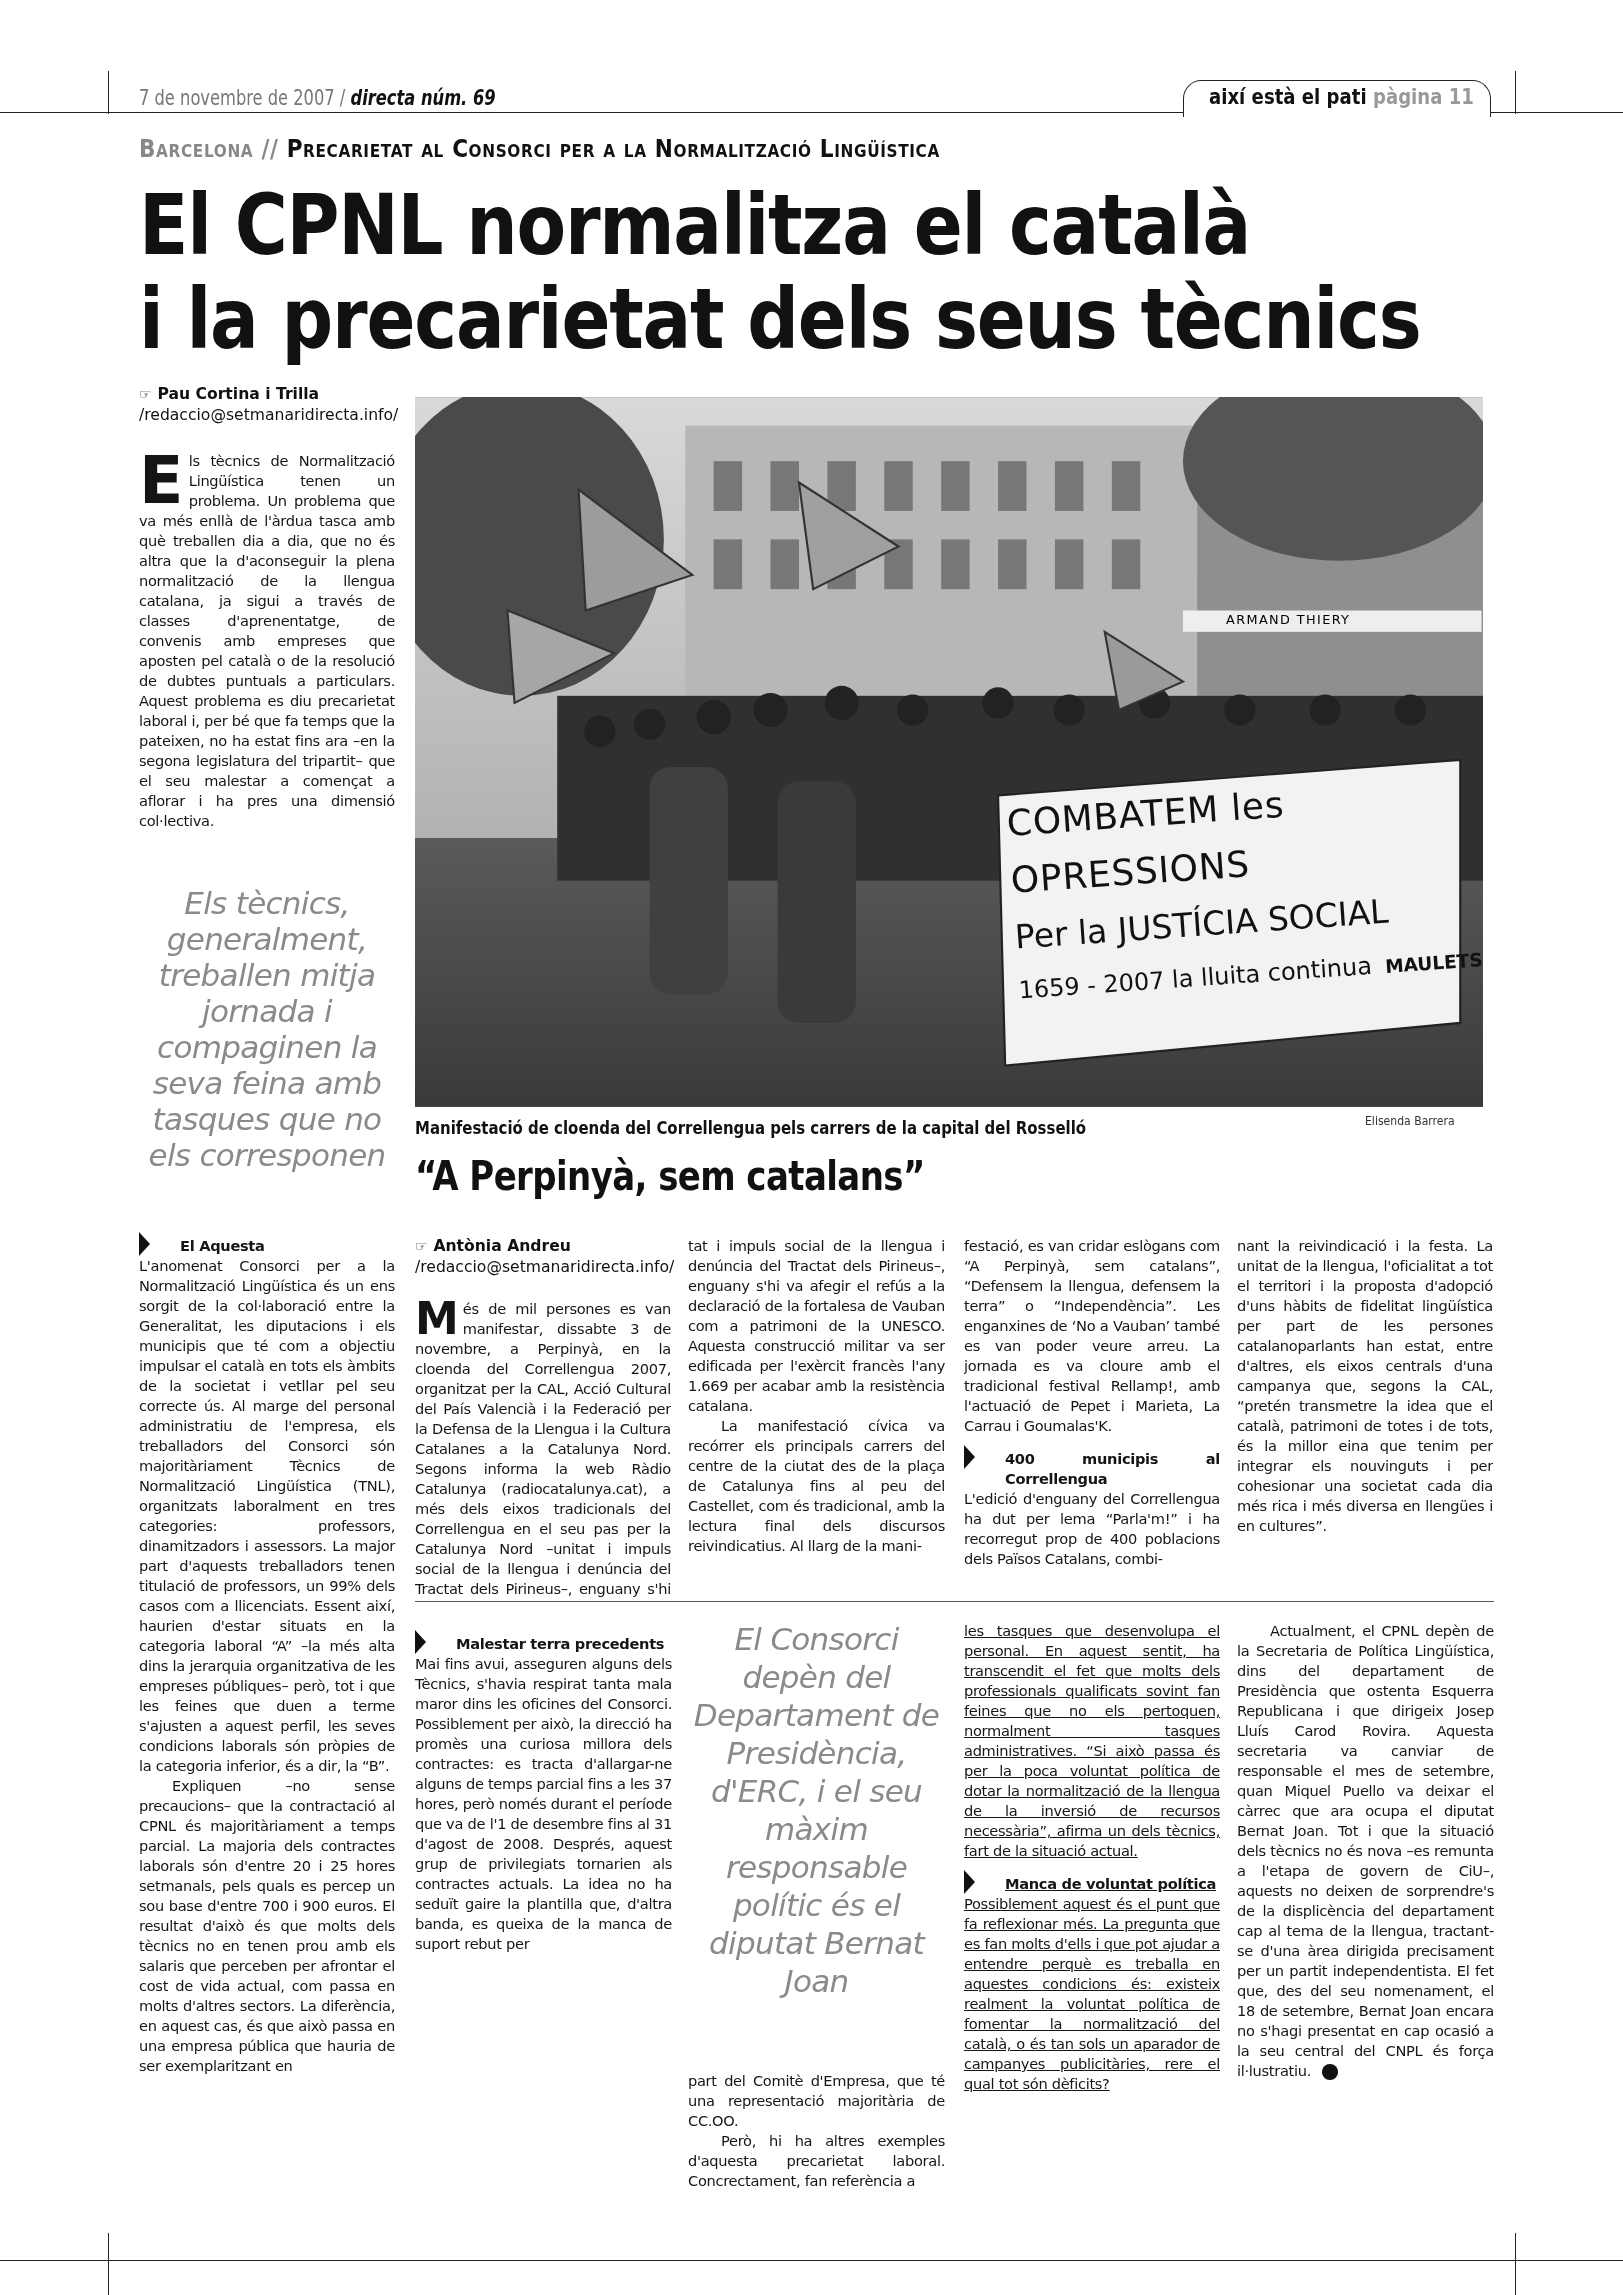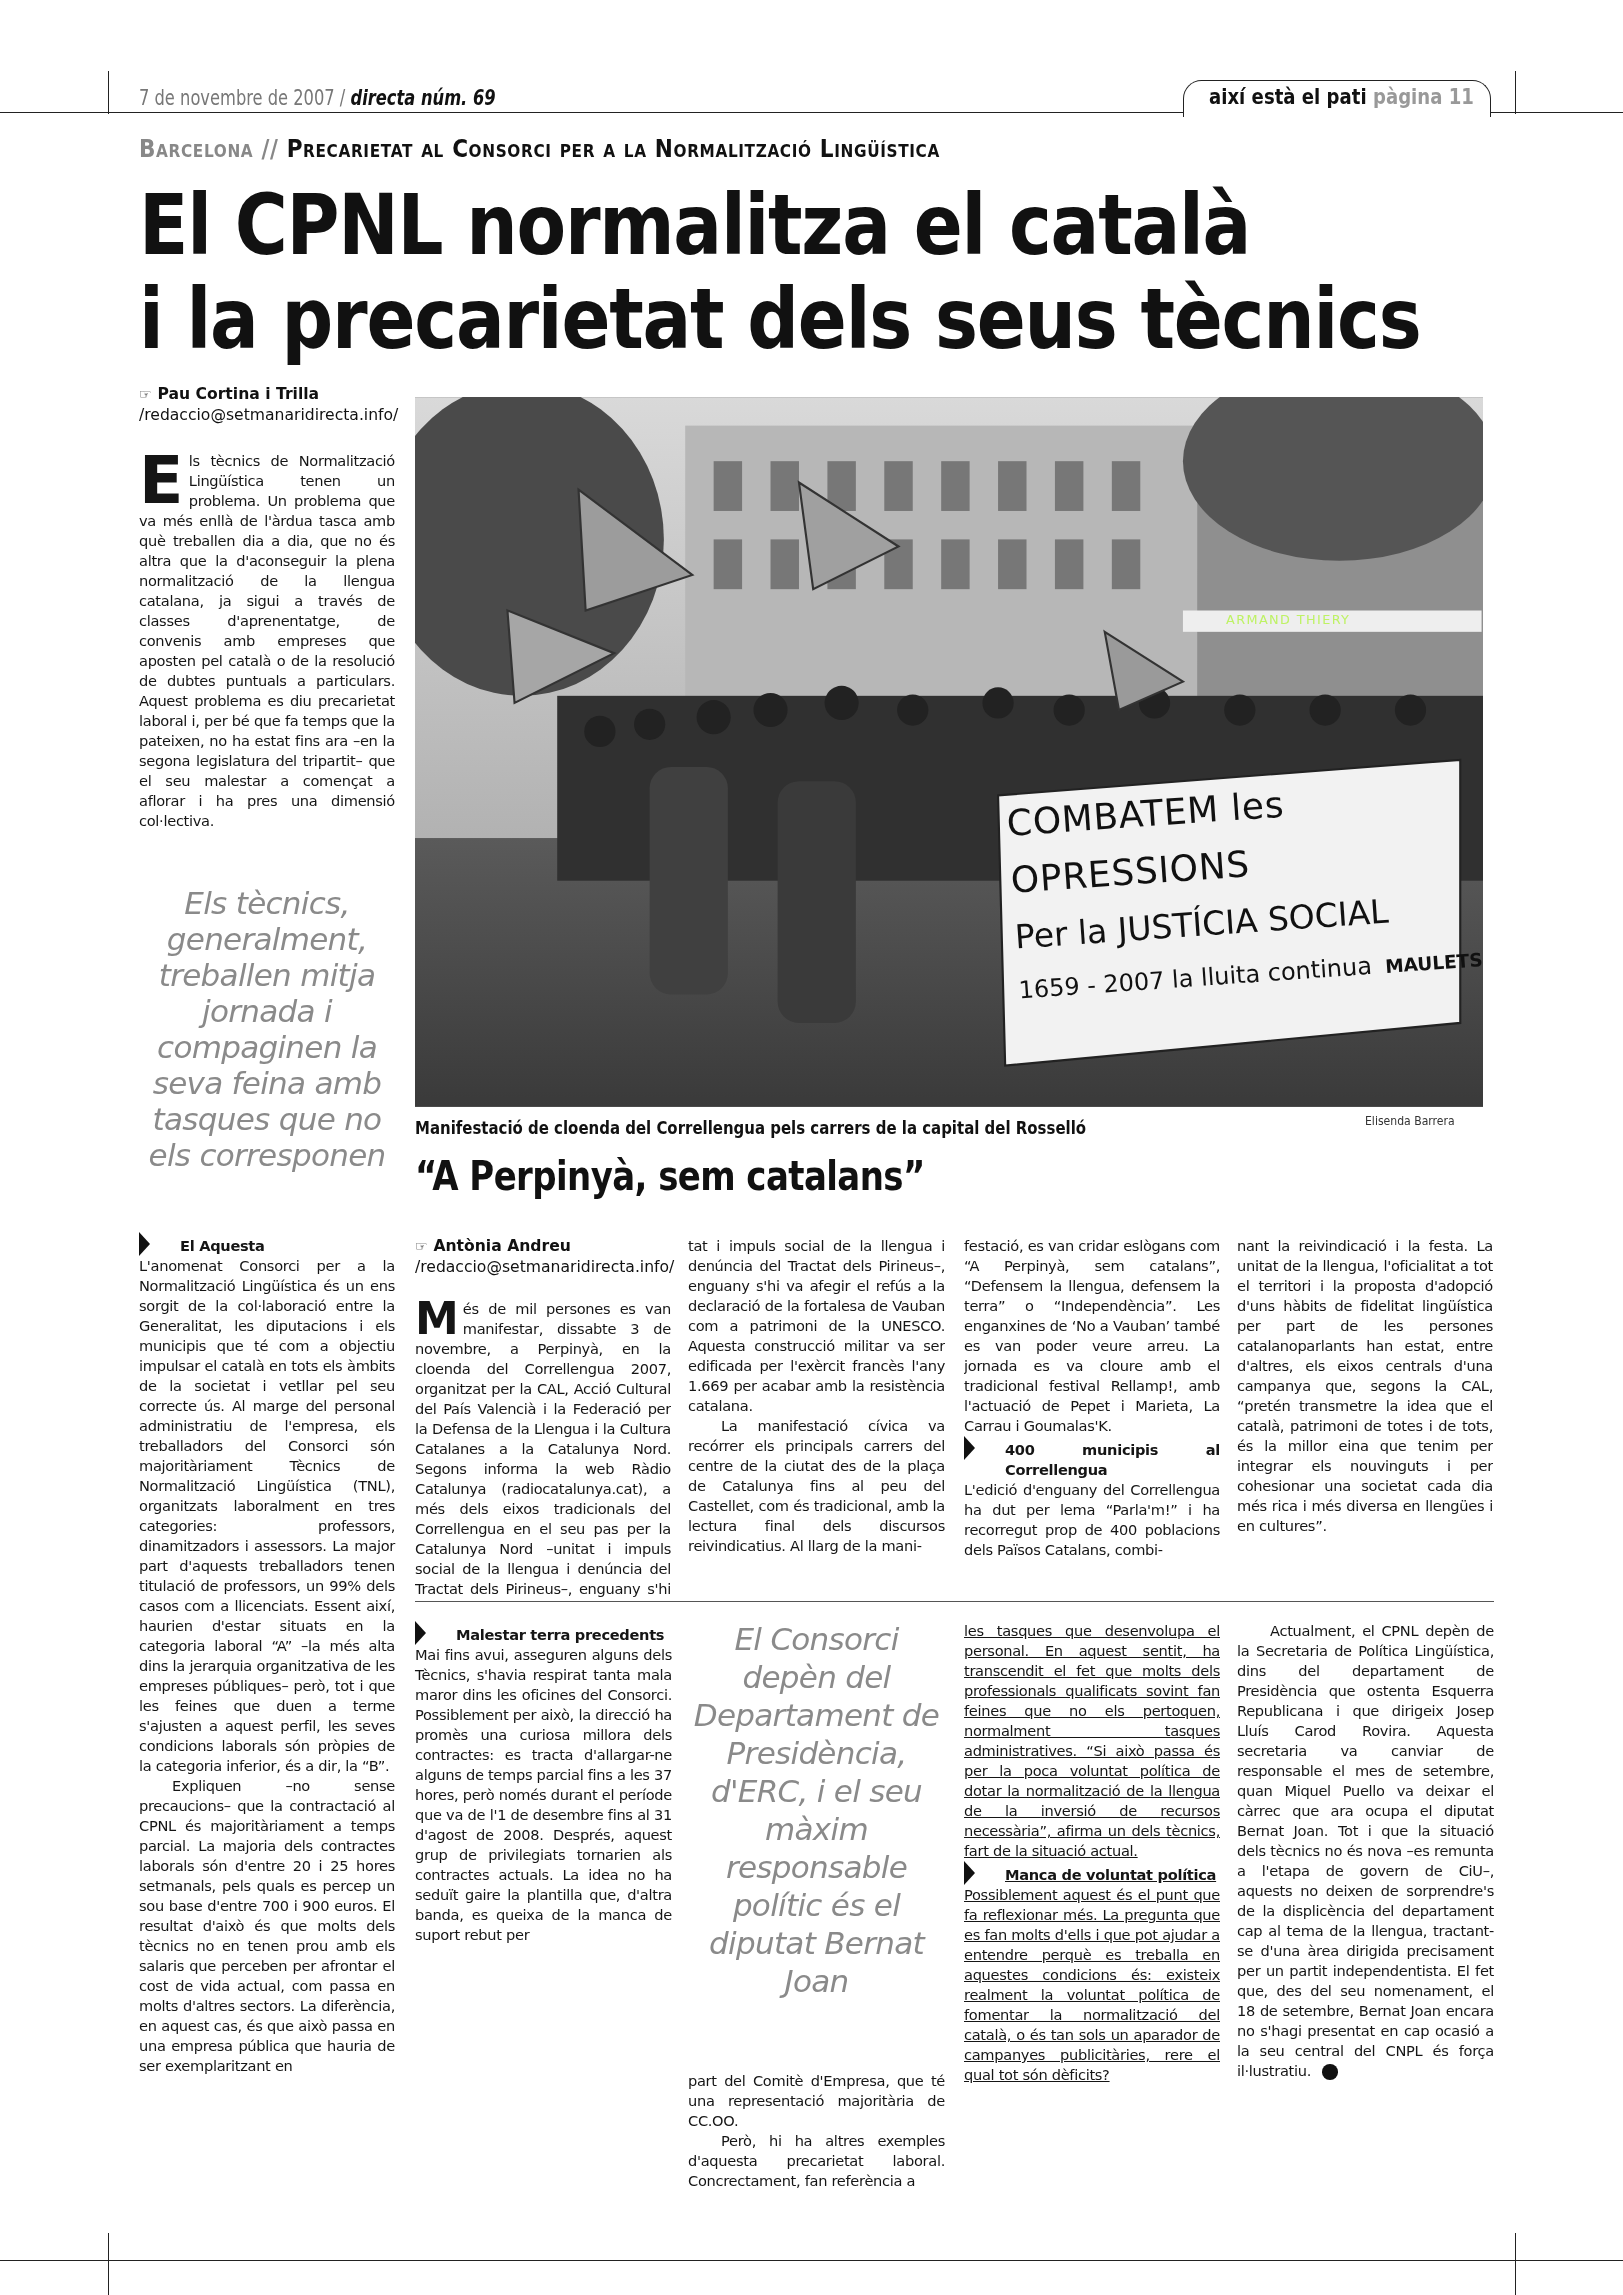--- a/index.html
+++ b/index.html
@@ -17,21 +17,21 @@
   .kicker .gray { color:#888; }
   .headline { left:139px; top:178px; font-size:84px; font-weight:bold; line-height:94px; letter-spacing:-1.4px; white-space:nowrap; transform:scaleX(0.86); transform-origin:left; font-family:"DejaVu Sans", sans-serif; }
   .byline { font-size:15.6px; line-height:21.3px; }
   .byline .name { font-weight:bold; }
   .byline .icon { font-size:14.2px; margin-right:5.7px; }
   .col { position:absolute; font-family:"DejaVu Sans", sans-serif; font-size:14.6px; line-height:20px; text-align:justify; hyphens:auto; color:#151515; letter-spacing:-0.3px; }
   .col p { margin:0; }
   .col p.indent { text-indent:33px; }
   .dropcap { float:left; font-weight:bold; font-size:65px; line-height:58px; margin:1.4px 5.7px 0 0; font-family:"DejaVu Sans", sans-serif; }
   .dropcap-m { float:left; font-weight:bold; font-size:44px; line-height:38px; margin:1.4px 4.3px 0 0; }
-  .subhead { font-weight:bold; margin-top:4px; position:relative; padding-left:41px; }
+  .subhead { font-weight:bold; margin-top:13px; position:relative; padding-left:41px; }
   .subhead .tri { position:absolute; left:0; top:-4.3px; width:0; height:0; border-top:12.8px solid transparent; border-bottom:12.8px solid transparent; border-left:11.4px solid #111; }
   .pullquote { position:absolute; text-align:center; color:#8a8a8a; font-style:italic; font-size:31px; line-height:36px; font-family:"DejaVu Sans", sans-serif; letter-spacing:-0.7px; }
   .photo { position:absolute; left:415px; top:397px; width:1068px; height:710px; overflow:hidden; background:#6d6d6d; }
   .caption { position:absolute; left:415px; top:1118px; font-size:17px; font-weight:bold; white-space:nowrap; transform:scaleX(0.88); transform-origin:left; }
   .credit { position:absolute; left:1365px; top:1113px; font-size:12.8px; color:#333; white-space:nowrap; transform:scaleX(0.85); transform-origin:left; }
   .subhl { position:absolute; left:415px; top:1153px; font-size:40px; font-weight:bold; white-space:nowrap; transform:scaleX(0.85); transform-origin:left; letter-spacing:-0.7px; }
   .endmark { display:inline-block; width:15.6px; height:15.6px; border-radius:50%; background:#111; color:#fff; font-size:8.5px; line-height:15.6px; text-align:center; font-weight:bold; vertical-align:middle; margin-left:11.4px; font-style:italic; }
 </style>
 </head>
 <body>
@@ -149,21 +149,21 @@
     <polygon points="820,560 1470,510 1470,880 830,940" fill="#f2f2f2" stroke="#222" stroke-width="3"></polygon>
   </svg>
   <div class="abs" style="left:590px; top:398px; width:441px; font-family:'DejaVu Sans', sans-serif; color:#111; transform:rotate(-4deg); transform-origin:left top;">
     <div style="font-size:36px; line-height:57px; letter-spacing:0.7px;">COMBATEM les OPRESSIONS</div>
     <div style="font-size:33px; line-height:57px;">Per la JUSTÍCIA SOCIAL</div>
     <div style="font-size:24px; line-height:50px; white-space:nowrap;">
       <span>1659 - 2007 la lluita continua</span>
       <span style="font-weight:bold; font-size:18.5px; margin-left:5.7px;">MAULETS</span>
     </div>
   </div>
-  <div class="abs" style="left:811px; top:215px; font-size:12.8px; color:#bef264; letter-spacing:1.4px;">ARMAND THIERY</div>
+  <div class="abs" style="left:811px; top:215px; font-size:12.8px; color:#000000; letter-spacing:1.4px;">ARMAND THIERY</div>
 </div>
 <div class="credit">Elisenda Barrera</div>
 <div class="caption">Manifestació de cloenda del Correllengua pels carrers de la capital del Rosselló</div>
 
 <div class="subhl">“A Perpinyà, sem catalans”</div>
 
 <div class="abs byline" style="left:415px; top:1236px; width:256px;">
   <div><span class="icon">☞</span><span class="name">Antònia Andreu</span></div>
   <div>/redaccio@setmanaridirecta.info/</div>
 </div>

